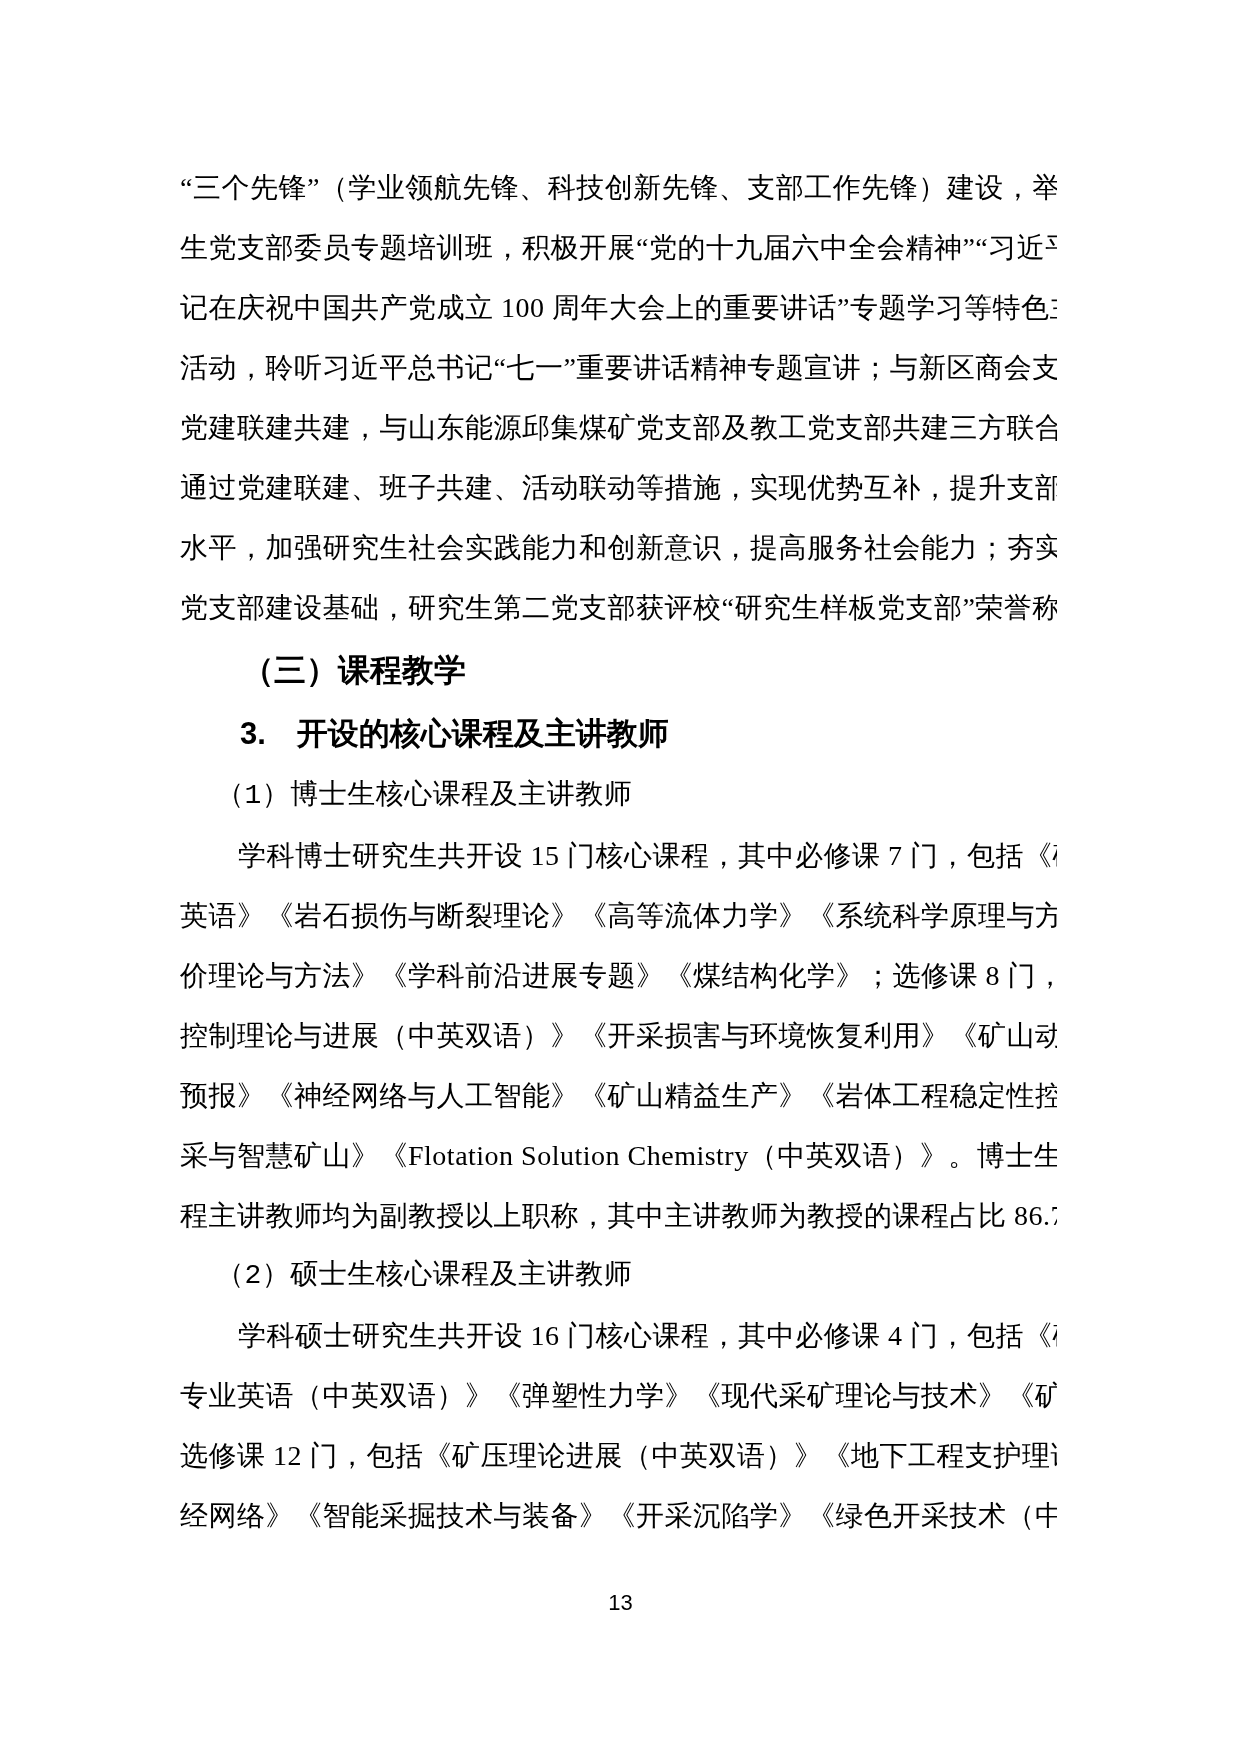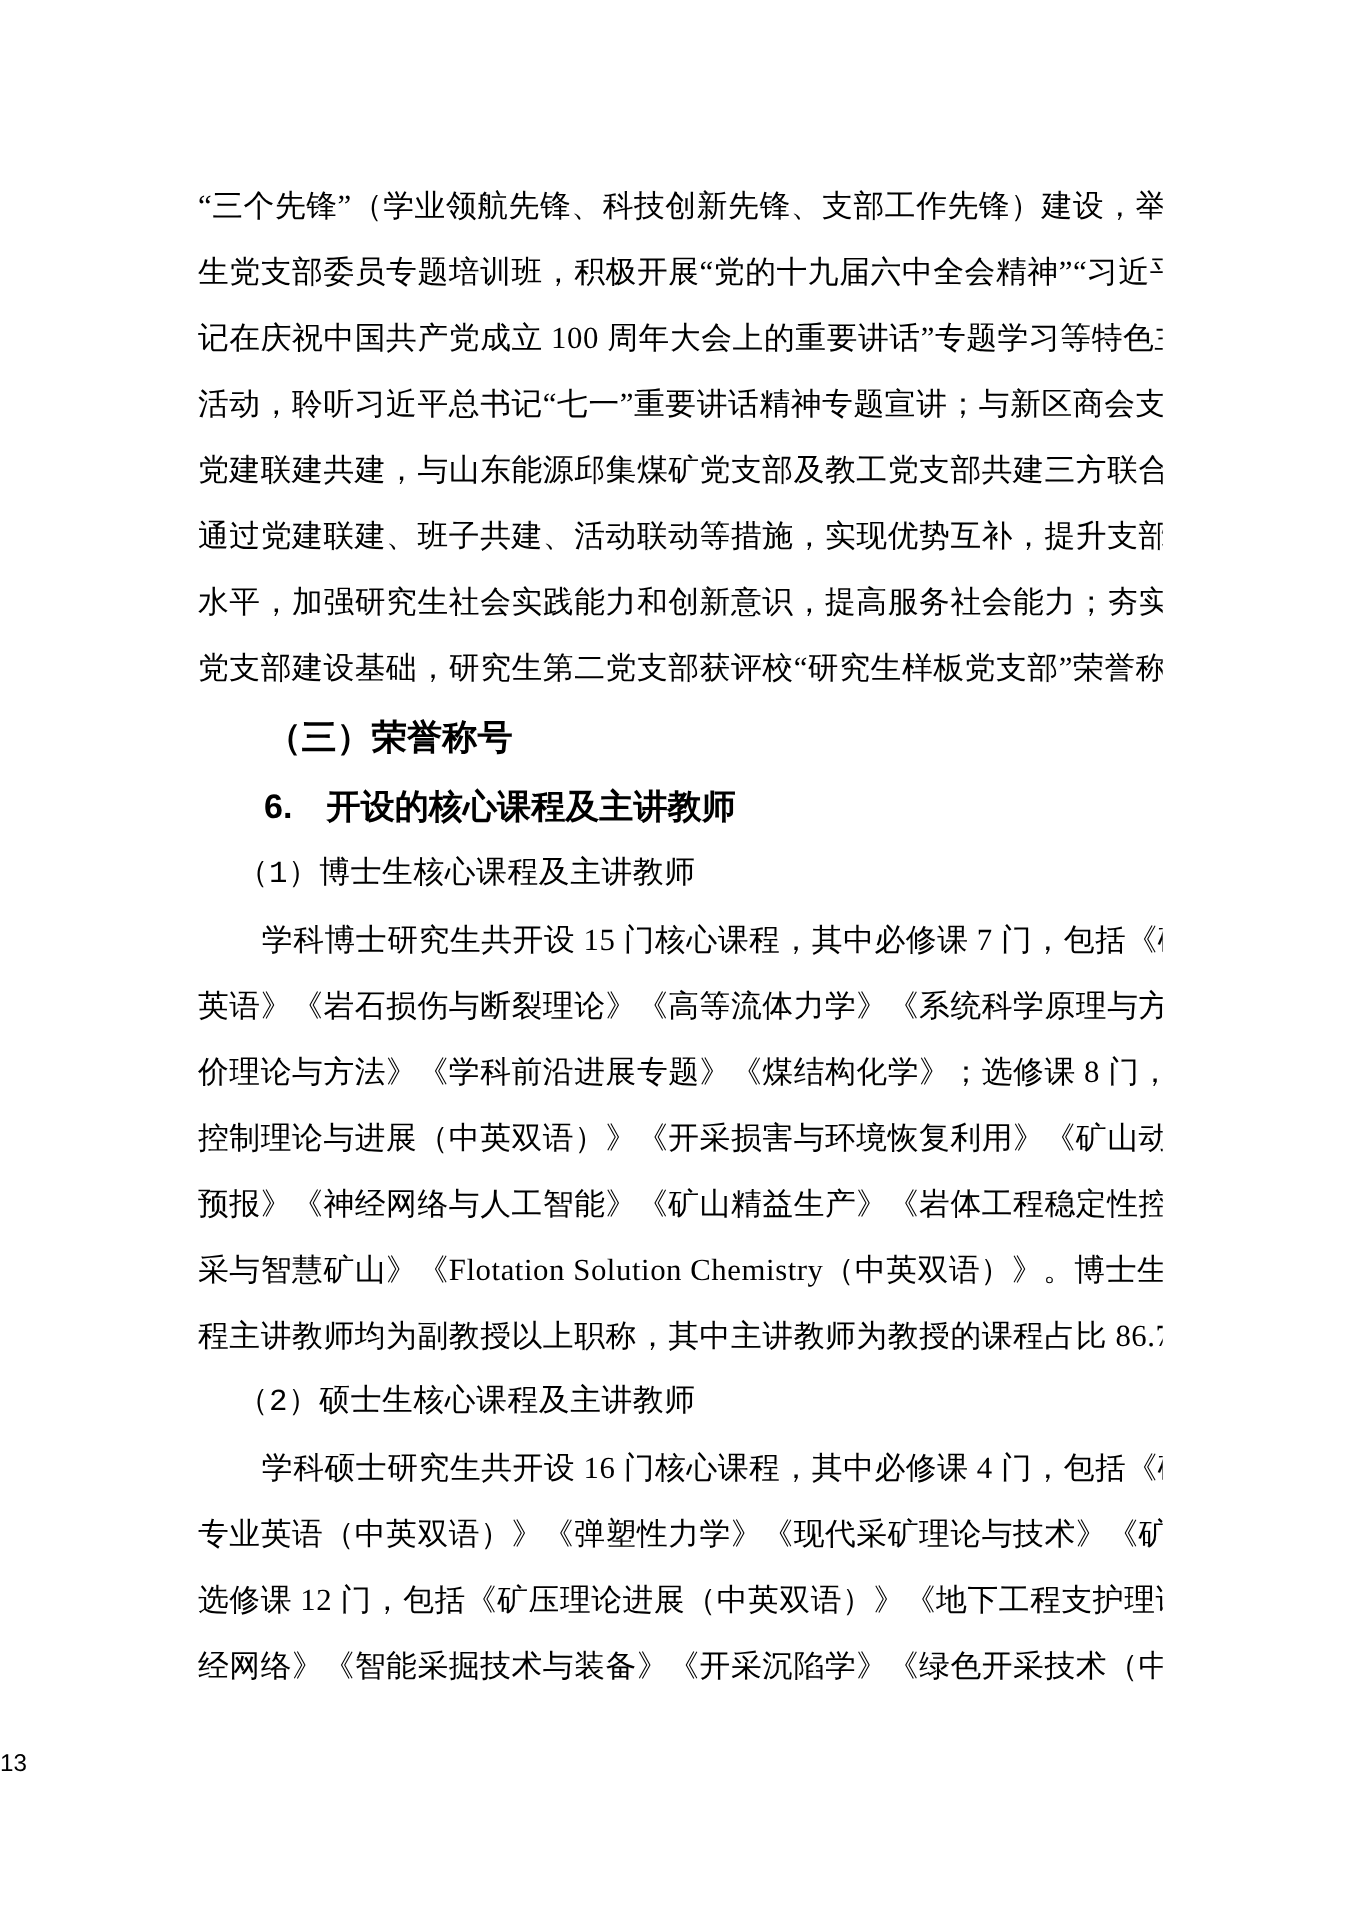--- a/index.html
+++ b/index.html
@@ -66,20 +66,21 @@
     white-space: nowrap;
     overflow: hidden;
     letter-spacing: 0.5px;
     font-family: Liberation Mono, monospace;
   }
   .footer {
     position: absolute;
     top: 1588px;
     left: 0;
     width: 1241px;
+    text-align: center;
     font-family: "Liberation Sans", "DejaVu Sans", sans-serif;
     font-size: 22px;
     line-height: 30px;
     color: #000000;
   }
 </style>
 </head>
 <body>
 
 <div class="page">
@@ -87,22 +88,22 @@
       <div class="para">
         <div class="line">“三个先锋”（学业领航先锋、科技创新先锋、支部工作先锋）建设，举办研究</div>
         <div class="line">生党支部委员专题培训班，积极开展“党的十九届六中全会精神”“习近平总书</div>
         <div class="line">记在庆祝中国共产党成立 100 周年大会上的重要讲话”专题学习等特色主题党日</div>
         <div class="line">活动，聆听习近平总书记“七一”重要讲话精神专题宣讲；与新区商会支部开展</div>
         <div class="line">党建联建共建，与山东能源邱集煤矿党支部及教工党支部共建三方联合党支部，</div>
         <div class="line">通过党建联建、班子共建、活动联动等措施，实现优势互补，提升支部党建党务</div>
         <div class="line">水平，加强研究生社会实践能力和创新意识，提高服务社会能力；夯实“六化”</div>
         <div class="line no-justify">党支部建设基础，研究生第二党支部获评校“研究生样板党支部”荣誉称号。</div>
       </div>
-      <div class="h1">（三）荣誉称号</div>
-      <div class="h2">6.　开设的核心课程及主讲教师</div>
+      <div class="h1">（三）课程教学</div>
+      <div class="h2">3.　开设的核心课程及主讲教师</div>
       <div class="subitem">（1）博士生核心课程及主讲教师</div>
       <div class="para">
         <div class="line indent">学科博士研究生共开设 15 门核心课程，其中必修课 7 门，包括《矿业工程</div>
         <div class="line">英语》《岩石损伤与断裂理论》《高等流体力学》《系统科学原理与方法》《环境评</div>
         <div class="line">价理论与方法》《学科前沿进展专题》《煤结构化学》；选修课 8 门，包括《岩层</div>
         <div class="line">控制理论与进展（中英双语）》《开采损害与环境恢复利用》《矿山动力灾害预测</div>
         <div class="line">预报》《神经网络与人工智能》《矿山精益生产》《岩体工程稳定性控制》《智能开</div>
         <div class="line">采与智慧矿山》《Flotation Solution Chemistry（中英双语）》。博士生研究生核心课</div>
         <div class="line no-justify">程主讲教师均为副教授以上职称，其中主讲教师为教授的课程占比 86.7%。</div>
       </div>

